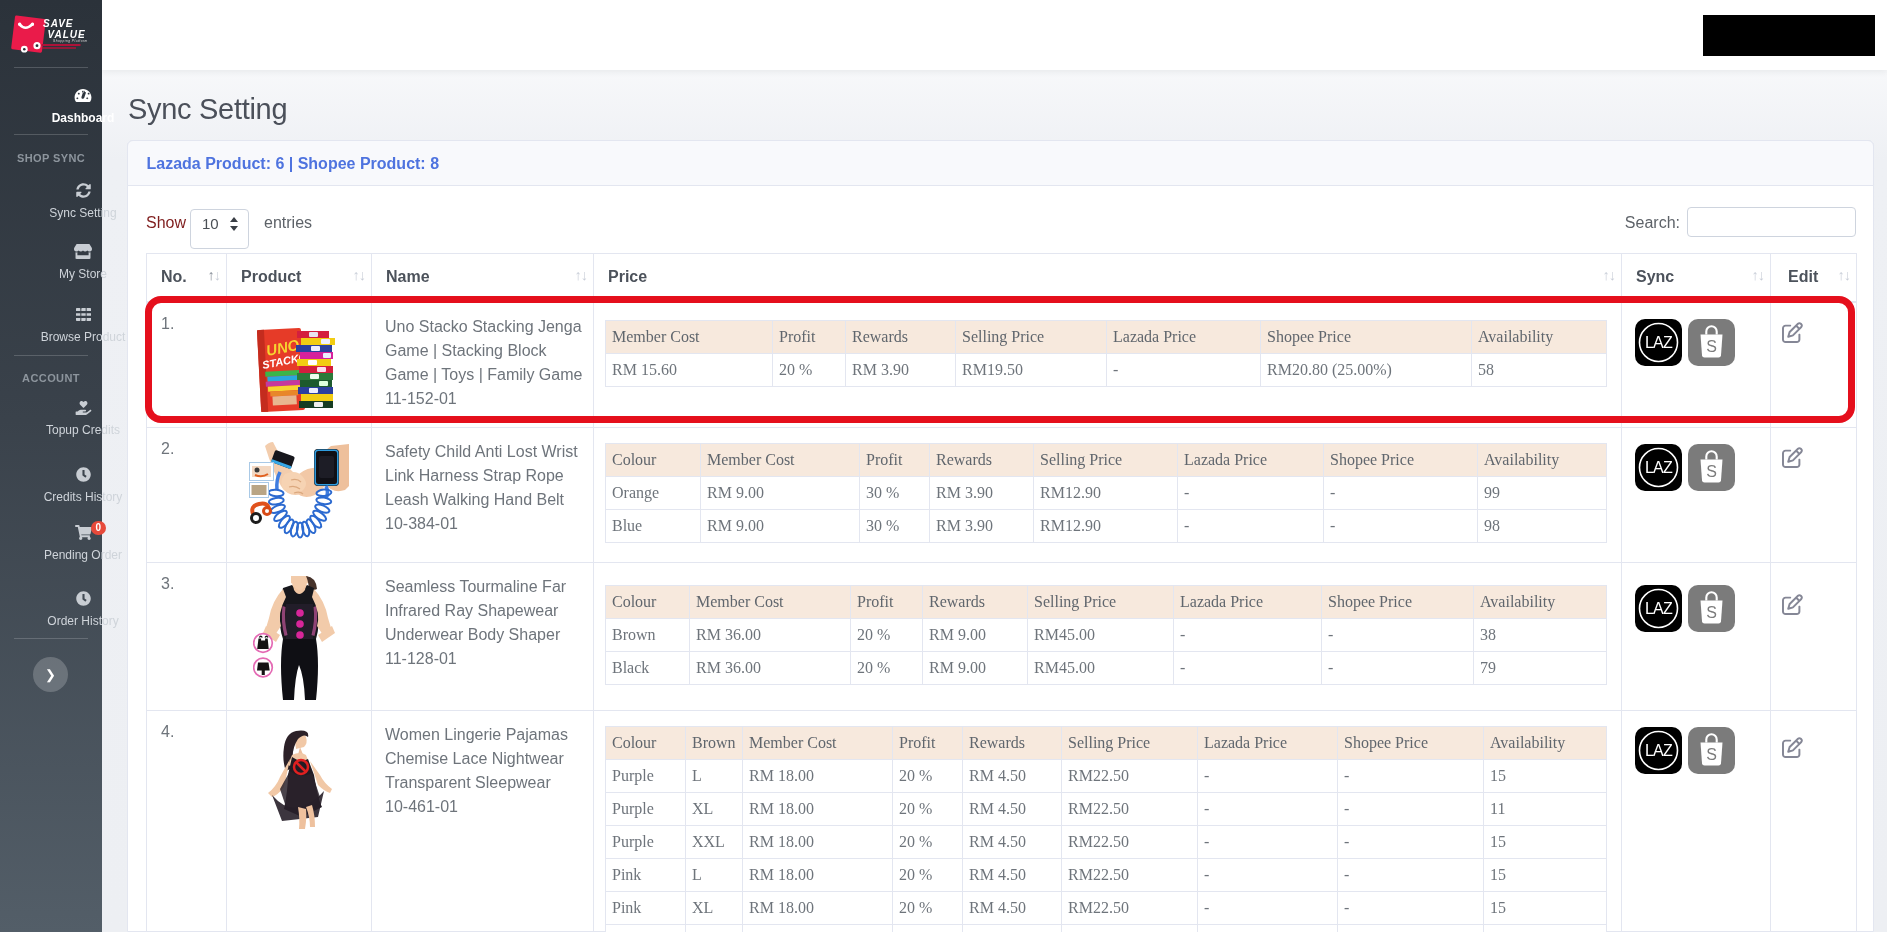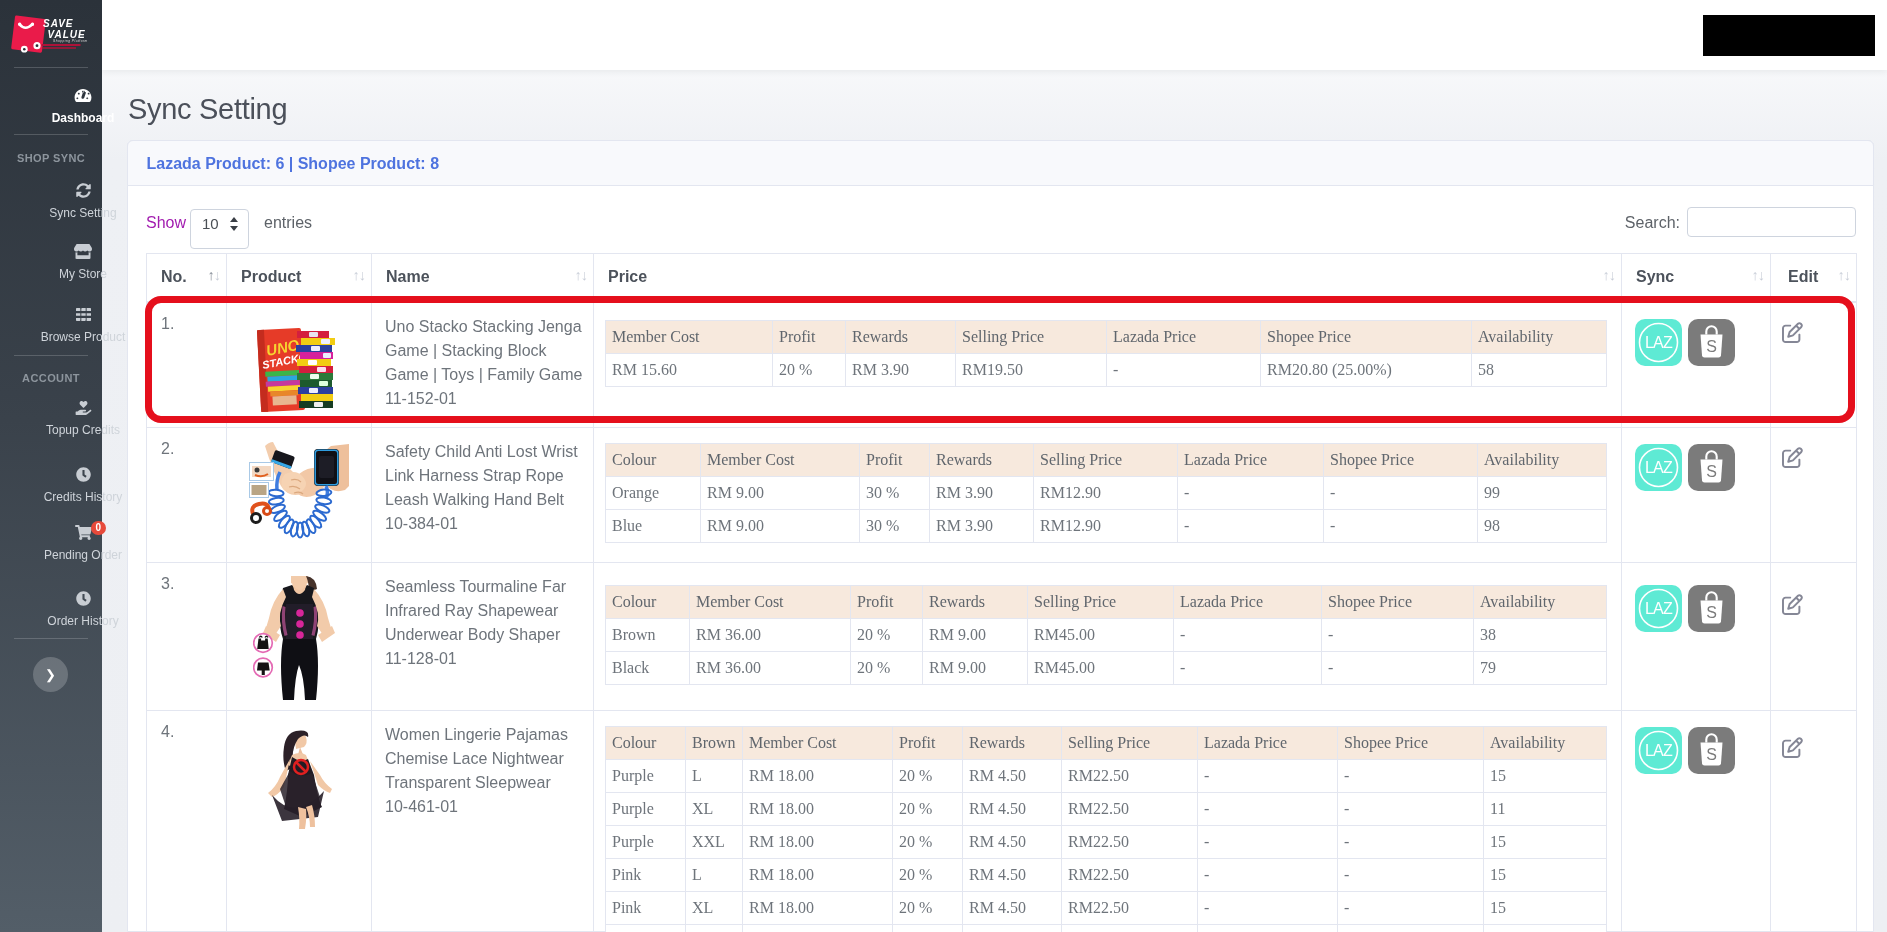--- a/index.html
+++ b/index.html
@@ -5,21 +5,21 @@
 * { margin:0; padding:0; box-sizing:border-box; }
 html,body { width:1887px; height:932px; overflow:hidden; font-family:"Liberation Sans", sans-serif; }
 body { background:#eff1f5; position:relative; }
 #topbar { position:absolute; left:102px; top:0; width:1785px; height:70px; background:#fff; box-shadow:0 2px 6px rgba(50,58,70,0.08); }
 #blackbox { position:absolute; left:1703px; top:15px; width:172px; height:41px; background:#000; }
 #mainbg { position:absolute; left:102px; top:70px; width:1785px; height:862px; background:linear-gradient(180deg,#f7f8fa 0%,#eef0f4 90px,#edeff3 100%); }
 h1 { position:absolute; left:128px; top:93px; font-size:29px; font-weight:400; color:#4b505a; letter-spacing:-0.3px; }
 #card { position:absolute; left:127px; top:140px; width:1747px; height:792px; background:#fff; border:1px solid #e3e6f0; border-radius:6px 6px 0 0; }
 #cardh { position:absolute; left:127px; top:140px; width:1747px; height:46px; background:#f8f9fc; border:1px solid #e3e6f0; border-radius:6px 6px 0 0; font-size:16px; font-weight:bold; color:#4e73df; line-height:45px; padding-left:18.5px; }
 
-#lblshow { position:absolute; left:146px; top:210px; font-size:16px; color:#a21caf; line-height:26px; }
+#lblshow { position:absolute; left:146px; top:210px; font-size:16px; color:#7f1d1d; line-height:26px; }
 #selwrap { position:absolute; left:190px; top:209px; width:59px; height:40px; border:1px solid #ced4de; border-radius:4px; background:#fff; font-size:15px; color:#4a4f55; }
 #selwrap .v { position:absolute; left:11px; top:3px; line-height:21px; }
 #selwrap .ar { position:absolute; right:9px; top:4px; width:9px; height:20px; }
 #selwrap .ar:before { content:""; position:absolute; left:0; top:3px; border-left:4.5px solid transparent; border-right:4.5px solid transparent; border-bottom:5px solid #3a3f46; }
 #selwrap .ar:after { content:""; position:absolute; left:0; bottom:3px; border-left:4.5px solid transparent; border-right:4.5px solid transparent; border-top:5px solid #3a3f46; }
 #lblentries { position:absolute; left:264px; top:210px; font-size:16px; color:#5d6268; line-height:26px; }
 #lblsearch { position:absolute; left:1560px; top:210px; width:120px; text-align:right; font-size:16px; color:#5d6268; line-height:26px; }
 #searchbox { position:absolute; left:1687px; top:207px; width:169px; height:30px; border:1px solid #ced4de; border-radius:4px; background:#fff; }
 
 #dt { position:absolute; left:146px; top:253px; width:1710px; border-collapse:collapse; table-layout:fixed; font-size:16px; }
@@ -34,21 +34,21 @@
 #dt tbody tr td.sy { padding:16px 0 0 13px; }
 #dt tbody tr td.ed { padding:19px 0 0 11px; }
 #dt tbody tr td.im { padding:8px 0 0 0; text-align:center; }
 
 table.pt { border-collapse:collapse; table-layout:fixed; width:1001px; font-size:16px; }
 table.pt th, table.pt td { border:1px solid #e7e7ee; height:33px; padding:4px 6px; line-height:24px; font-weight:normal; text-align:left; }
 table.pt th { background:#f7e9dd; color:#60666d; }
 table.pt td { background:#fff; color:#6e747b; }
 
 .sbtn { display:inline-block; width:47px; height:47px; border-radius:10px; vertical-align:top; }
-.laz { background:#5eead4; margin-right:6px; }
+.laz { background:#000000; margin-right:6px; }
 .shp { background:#7b7b7b; }
 
 .eic { width:21px; height:21px; }
 
 #redbox { position:absolute; left:145px; top:296px; width:1710px; height:127px; border:7px solid #e50f1c; border-radius:16px; }
 
 #sidebar { position:absolute; left:0; top:0; width:102px; height:932px; background:linear-gradient(180deg,#2b323a 0%,#3a424b 45%,#535e68 100%); }
 #logo { position:absolute; left:0; top:0; width:102px; height:63px; }
 .sdiv { position:absolute; left:14px; width:74px; height:0; border-top:1px solid rgba(255,255,255,0.18); }
 .snav { position:absolute; left:0; width:86px; text-align:center;margin-left:40px; }

